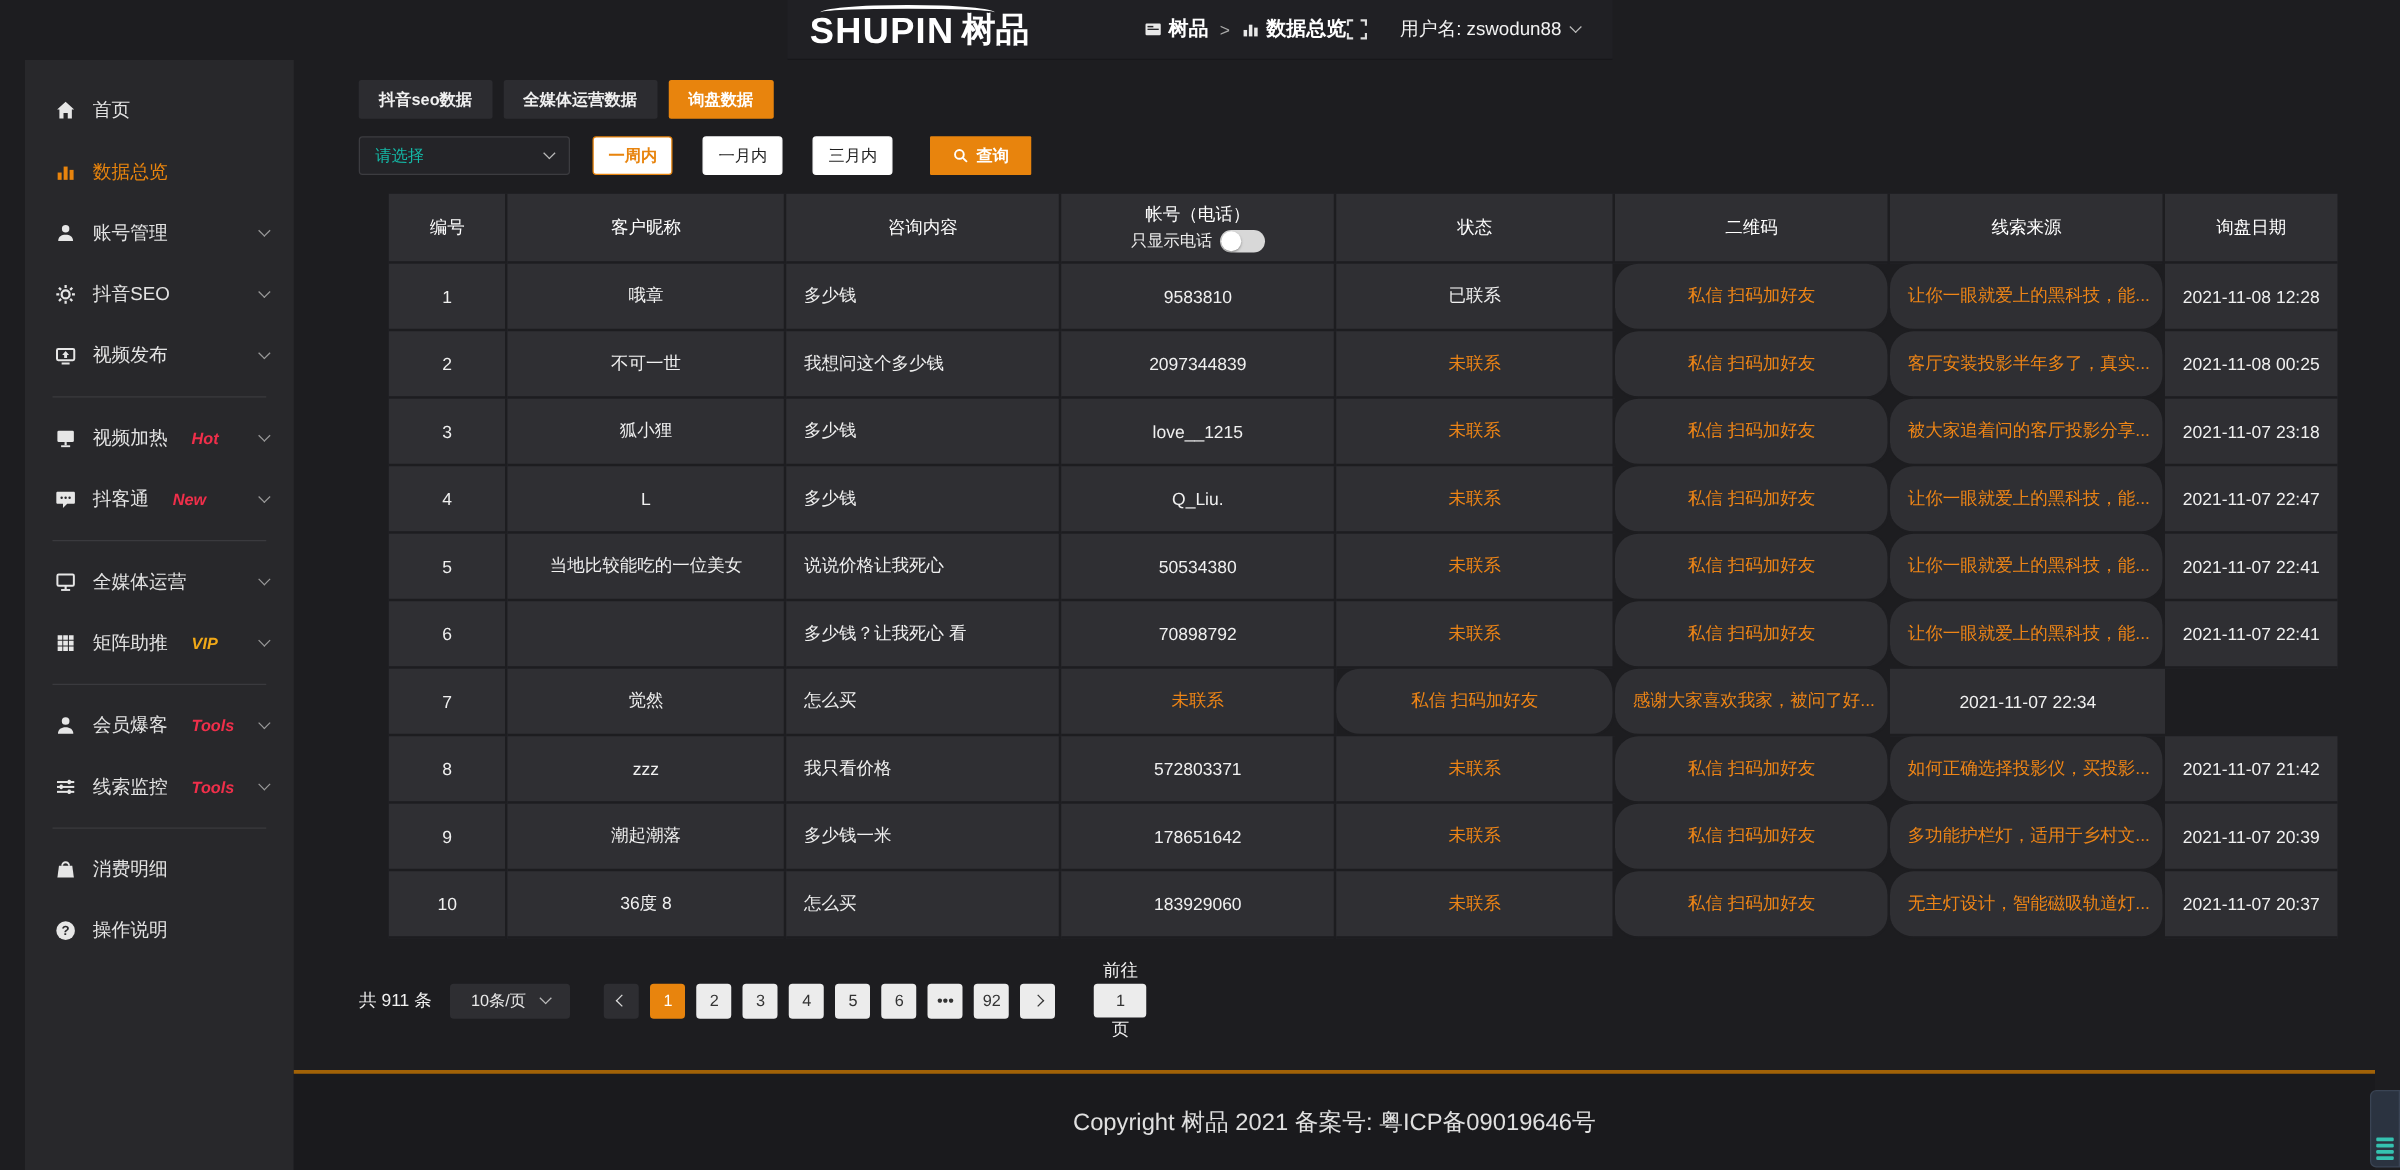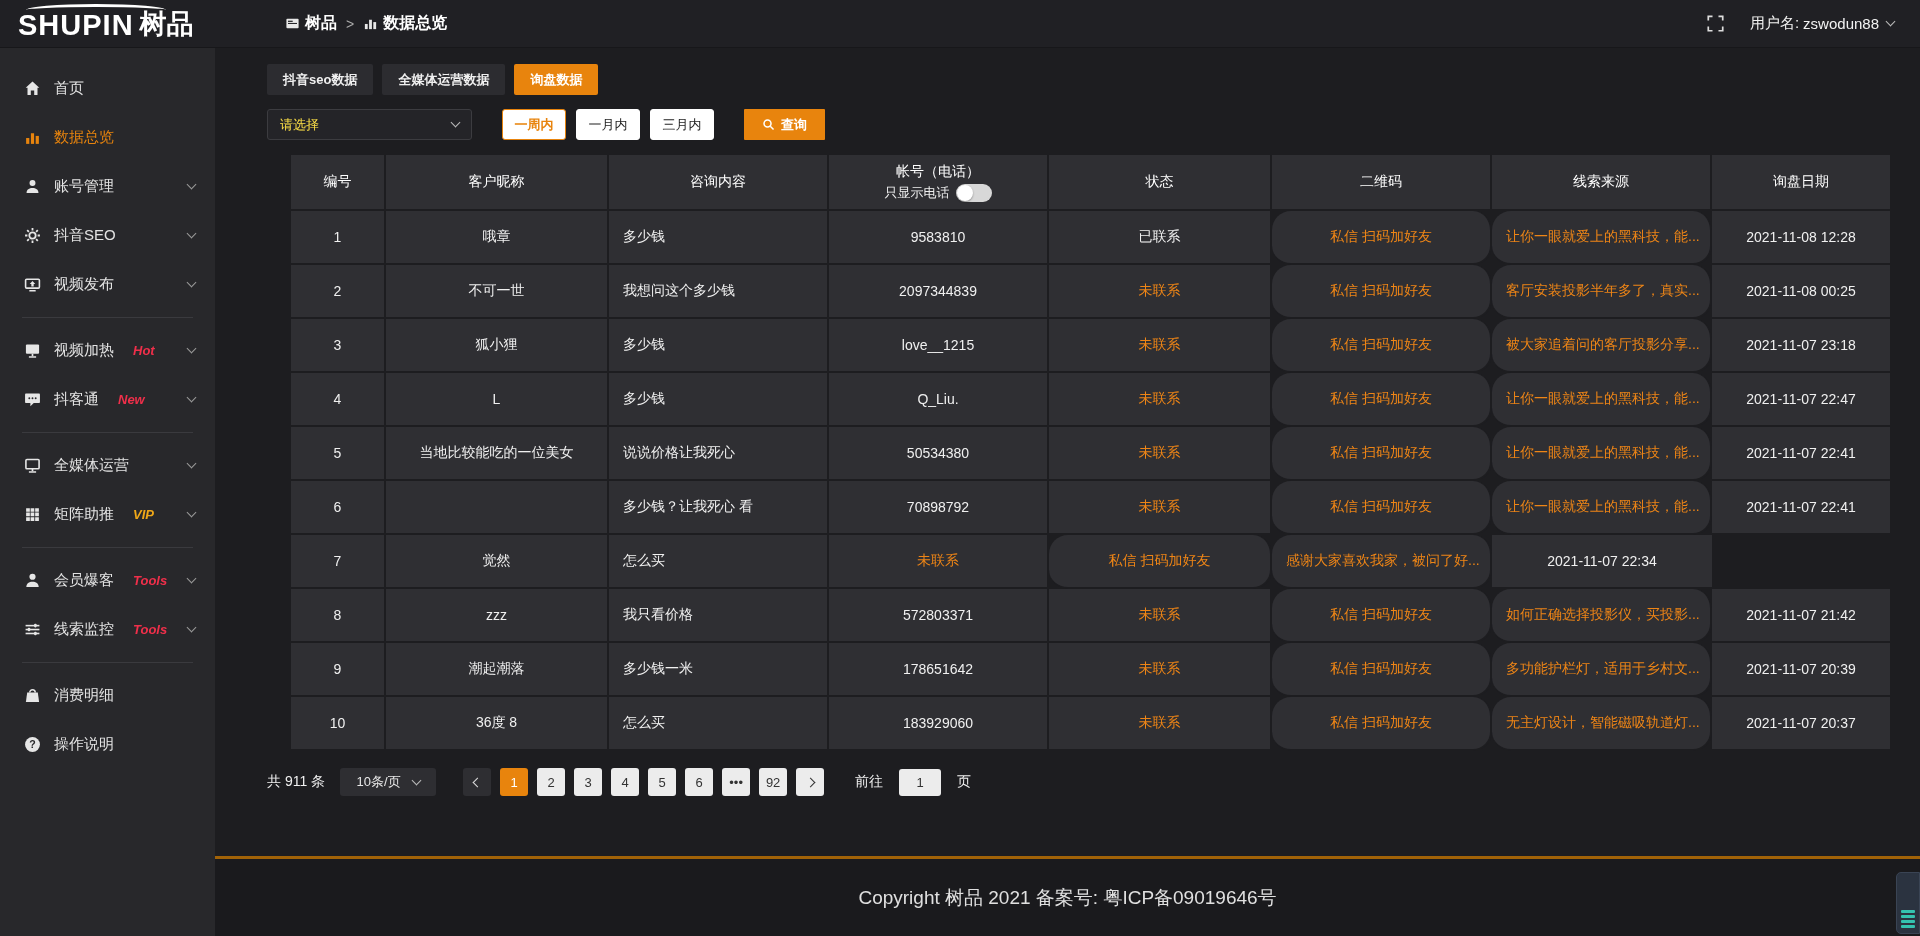--- a/index.html
+++ b/index.html
@@ -2,21 +2,21 @@
 <html><head>
 <meta charset="utf-8">
 <style>
   * { margin:0; padding:0; box-sizing:border-box; }
   html,body { width:1920px; height:936px; overflow:hidden; background:#1d1d20;
     font-family:"Liberation Sans","DejaVu Sans",sans-serif; color:#e8e8e8; }
   :root{
     --bg:#1d1d20; --topbar:#202024; --sidebar:#28282b; --cell:#2f2f33;
     --accent:#e8840d; --link:#ee8516; --red:#ef2f4a; --gold:#f0a818;
   }
-  .app{ width:1920px; height:936px; display:flex; flex-direction:column; }
+  .app{ width:1920px; height:936px; display:flex; flex-direction:column;align-items:center; }
 
   
   .topbar{ height:48px; background:var(--topbar); display:flex; align-items:center; flex:0 0 48px; border-bottom:1px solid #17171a;}
   .logo{ width:215px; padding-left:18px; display:flex; align-items:flex-end; gap:6px; position:relative; height:100%; }
   .logo-arc{ position:absolute; left:26px; top:4px; width:140px; height:12px; border-top:3px solid #fff; border-radius:50%; }
   .logo-en{ font-size:29px; font-weight:bold; letter-spacing:1px; color:#fff; line-height:44px; }
   .logo-cn{ font-size:27px; font-weight:bold; color:#fff; line-height:46px; }
   .breadcrumb{ display:flex; align-items:center; gap:9px; padding-left:70px; font-size:16px; font-weight:bold; color:#fff; }
   .crumb{ display:flex; align-items:center; gap:5px; cursor:pointer; }
   .crumb .icn{ display:inline-flex; width:15px; height:15px; color:#e8e8e8; }
@@ -39,23 +39,23 @@
 
   .main{ flex:1; display:flex; flex-direction:column; padding:0 30px 0 52px; min-width:0; }
 
   
   .tabs{ display:flex; gap:9px; margin-top:16px; }
   .tab{ height:31px; padding:0 16px; background:#2c2c30; color:#f0f0f0; font-size:13px; font-weight:bold; display:flex; align-items:center; border-radius:2px; cursor:pointer; }
   .tab.active{ background:var(--accent); color:#fff; }
 
   
   .filters{ display:flex; align-items:center; margin-top:14px; }
-  .select{ width:205px; height:31px; background:#242428; border:1px solid #3c3c40; border-radius:3px; display:flex; align-items:center; padding:0 12px; font-size:13px; color:#fde047; cursor:pointer; }
+  .select{ width:169px; height:31px; background:#242428; border:1px solid #3c3c40; border-radius:3px; display:flex; align-items:center; padding:0 12px; font-size:13px; color:#14b8a6; cursor:pointer; }
   .select .chev{ margin-left:auto; }
-  .periods{ display:flex; gap:10px; margin-left:30px; }
+  .periods{ display:flex; gap:24px; margin-left:18px; }
   .pbtn{ width:64px; height:31px; background:#fff; color:#222; border:1px solid #fff; border-radius:3px; font-size:13px; display:flex; align-items:center; justify-content:center; cursor:pointer; }
   .pbtn.active{ color:var(--accent); border:1px solid var(--accent); font-weight:bold; }
   .qbtn{ margin-left:30px; height:31px; padding:0 18px; background:var(--accent); color:#fff; border-radius:1px; font-size:13px; font-weight:bold; display:flex; align-items:center; gap:6px; cursor:pointer; }
   .qbtn .icn{ width:13px; height:13px; display:inline-flex; }
 
   
   .table{ margin-top:15px; }
   .trow{ display:grid; grid-template-columns:95px 223px 220px 220px 223px 220px 220px 1fr;margin-left:24px; }
   .tcell{ background:var(--cell); border-right:2px solid var(--bg); border-bottom:2px solid var(--bg); height:54px; display:flex; align-items:center; justify-content:center; font-size:14px; color:#f0f0f0; padding:0 14px; overflow:hidden; white-space:nowrap; }
   .trow .tcell:last-child{ border-right:none; }
@@ -70,21 +70,21 @@
 
   
   .pager{ display:flex; align-items:center; margin-top:17px; font-size:13px; color:#f0f0f0; gap:9px; }
   .pg-total{ margin-right:6px; font-size:14px; }
   .pg-size{ width:96px; height:28px; background:#2e2e32; border-radius:3px; display:flex; align-items:center; justify-content:center; gap:8px; cursor:pointer; color:#e8e8e8; }
   .pg-btn{ min-width:28px; height:28px; border-radius:3px; background:#ececec; color:#333; display:flex; align-items:center; justify-content:center; font-size:13px; cursor:pointer; padding:0 4px; }
   .pg-btn.dark{ background:#2e2e32; color:#ddd; }
   .pg-btn.active{ background:var(--accent); color:#fff; }
   .pg-btn .chev{ color:inherit; margin:0; top:0; }
   .pg-prev{ margin-left:18px; }
-  .pg-goto{ margin-left:22px; display:flex; align-items:center; gap:16px; font-size:14px; }
+  .pg-goto{ margin-left:22px; display:flex; align-items:center; gap:1px; font-size:14px;flex-direction:column; }
   .pg-input{ width:42px; height:27px; border:none; border-radius:3px; background:#ececec; color:#333; text-align:center; font-size:13px; }
 
   
   .footer{ margin-top:auto; height:80px; background:#1a1a1d; border-top:3px solid #a16207; display:flex; align-items:center; justify-content:center; font-size:19px; color:#e0e0e0; margin-left:-52px; margin-right:-30px; }
 
   .float-widget{ position:fixed; right:0; bottom:2px; width:24px; height:62px; background:#2b3340; border-radius:5px 0 0 5px; border:1px solid #3a4454; cursor:pointer; }
   .float-widget .bars{ position:absolute; left:4px; right:4px; bottom:5px; }
   .float-widget .bars div{ height:3px; background:#35c2b0; margin-top:2px; border-radius:1px; }
 </style>
 </head>

